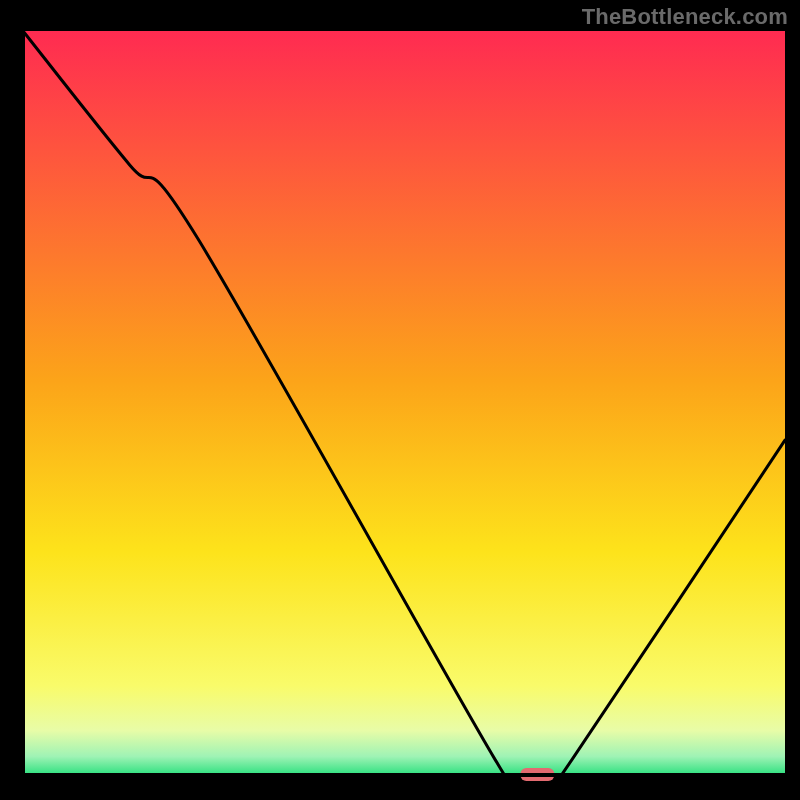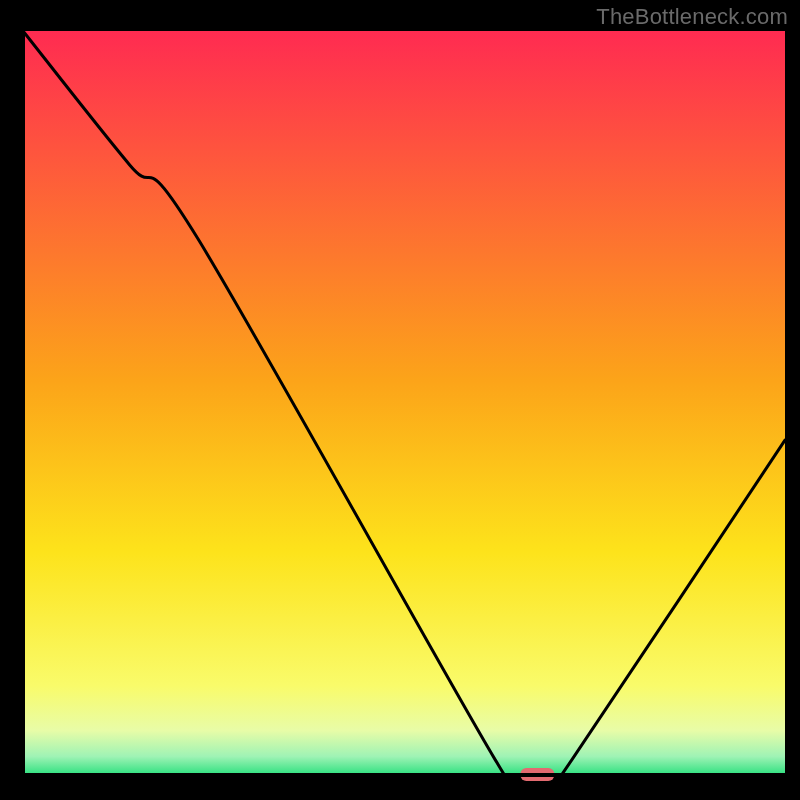--- a/index.html
+++ b/index.html
@@ -10,21 +10,21 @@
     background: #000;
     position: relative;
     font-family: Arial, sans-serif;
   }
   .watermark {
     position: absolute;
     top: 4px;
     right: 12px;
     color: #6a6a6a;
     font-size: 22px;
-    font-weight: 400;
+    font-weight: 700;
     letter-spacing: 0.2px;
   }
   svg {
     position: absolute;
     top: 0;
     left: 0;
   }
 </style>
 </head>
 <body>

